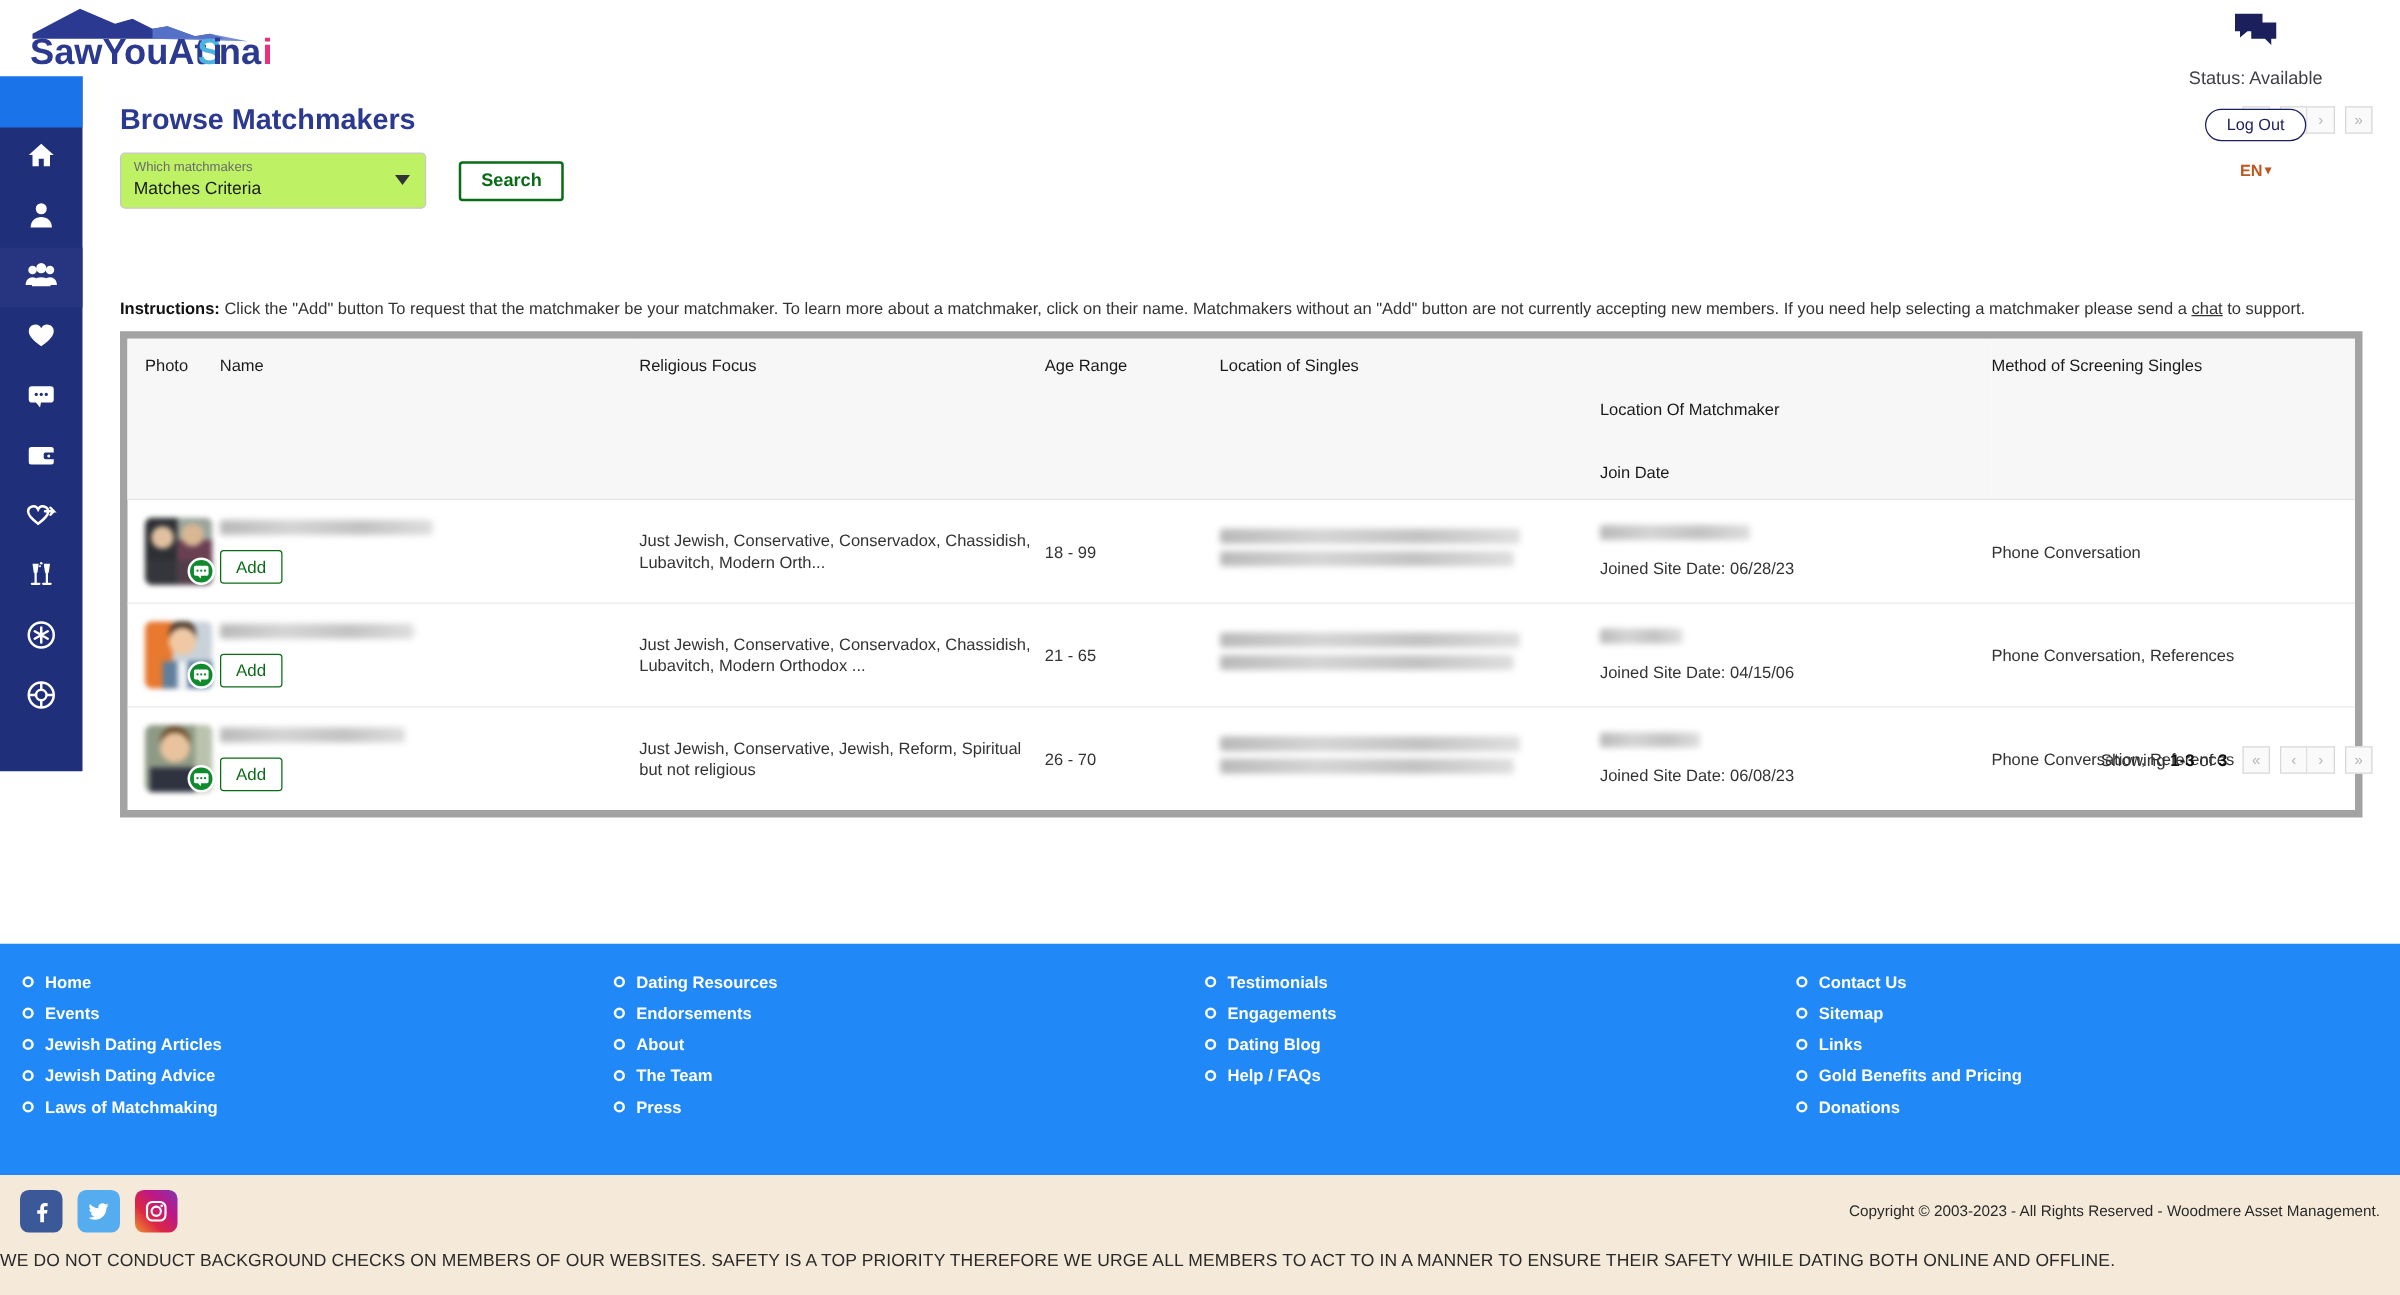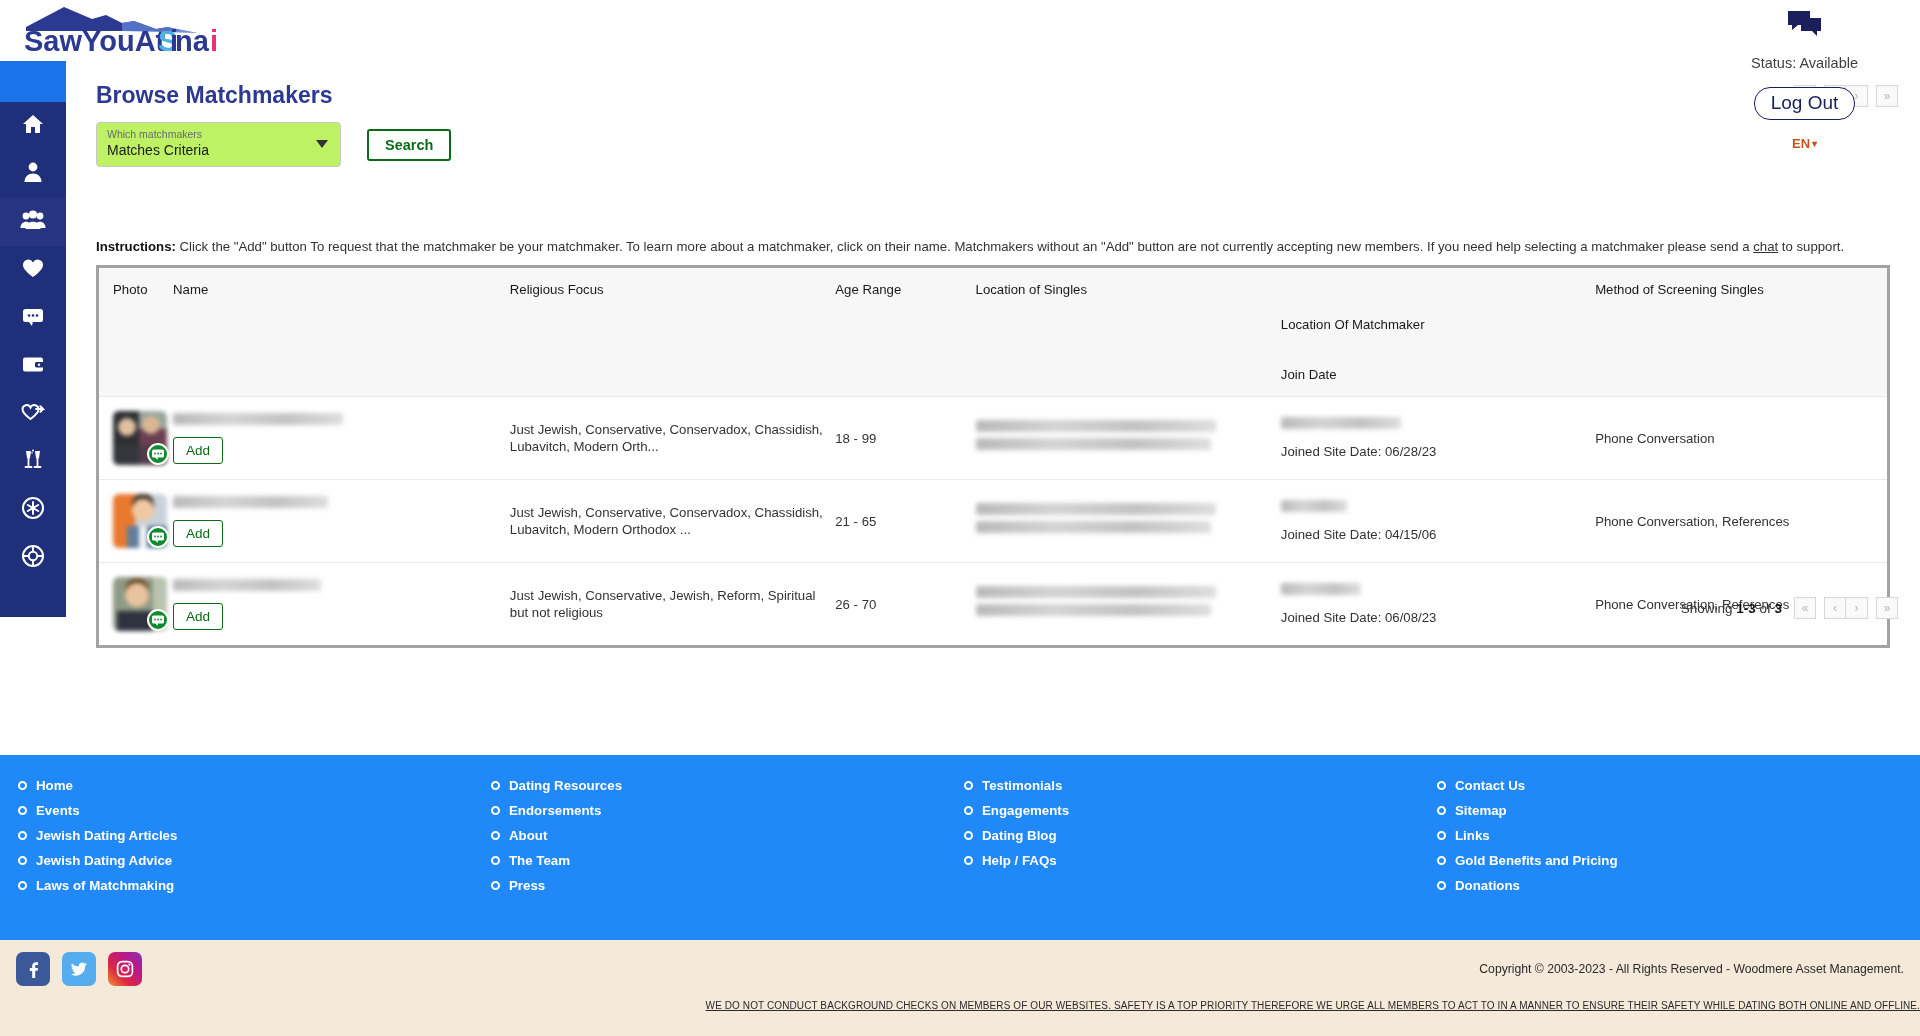--- a/index.html
+++ b/index.html
@@ -24,21 +24,21 @@
 
   .header-right {
     position:absolute; right:14px; top:8px;
     display:flex; align-items:center; gap:16px; height:36px;flex-direction:column;
   }
   .chat-icon { width:36px; height:30px; position:relative; cursor:pointer; }
   .status-text { font-size:14.5px; color:#3f3f46; white-space:nowrap; }
   .logout-btn {
     border:1.6px solid #1b1f5c; border-radius:16px;
     background:#fff; color:#1b1f5c;
-    font-size:19px; font-family:"Liberation Sans", sans-serif;
+    font-size:13px; font-family:"Liberation Sans", sans-serif;
     padding:4px 16px; cursor:pointer; line-height:1.2;
   }
   .lang {
     color:#c0561f; font-size:13px; font-weight:bold; cursor:pointer;
     display:flex; align-items:center; gap:2px;
   }
   .lang .chev { font-size:10px; }
 
   
   .sidebar {
@@ -100,21 +100,21 @@
   .instructions {
     position:absolute; left:30px; top:178px; right:20px;
     font-size:13.2px; color:#333; line-height:17px;
   }
   .instructions b { color:#111; }
   .instructions a { color:#333; text-decoration:underline; }
 
   
   .table-wrap {
     position:absolute; left:30px; top:205px; width:1794px;
-    border:3px solid #a3a3a3; background:#fff;
+    border:6px solid #a3a3a3; background:#fff;
   }
   table.mm { width:100%; border-collapse:collapse; table-layout:fixed; }
   table.mm thead th {
     background:#f7f7f7; text-align:left; font-size:13.2px; font-weight:normal;
     color:#1a1a1a; padding:14px 10px 14px 0; vertical-align:top;
     border-bottom:1px solid #e8e8e8;
   }
   table.mm thead th .hdr2 { display:block;margin-top:35px; }
   table.mm tbody td {
     padding:14px 10px 14px 0; font-size:13.2px; color:#333;
@@ -189,22 +189,22 @@
   .soc { width:34px; height:34px; border-radius:7px; display:flex; align-items:center; justify-content:center; cursor:pointer; }
   .soc.fb { background:#3b5998; }
   .soc.tw { background:#55acee; }
   .soc.ig { background:linear-gradient(45deg,#f09433,#dc2743,#bc1888,#8134af); }
   .soc svg { fill:#fff; }
   .copyright {
     position:absolute; right:16px; top:22px;
     font-size:12.2px; color:#2a2a2a;
   }
   .disclaimer {
-    position:absolute; left:0; top:60px; width:1920px; text-align:right;
-    font-size:10px; color:#2a2a2a; letter-spacing:0.1px;text-decoration:underline;
+    position:absolute; left:0; top:60px; width:1920px; text-align:left;
+    font-size:14px; color:#2a2a2a; letter-spacing:0.1px;
   }
 </style>
 </head>
 <body>
 
 <div class="header">
   <div class="logo">
     <svg width="200" height="56" viewBox="0 0 200 56" xmlns="http://www.w3.org/2000/svg">
       <path d="M8 26 L46 6 L74 18 L88 14 L104 22 L116 20 L138 28 L150 26 L162 30 L8 30 Z" fill="#2b3990"></path>
       <path d="M104 22 L116 20 L138 28 L150 26 L180 32 L104 30 Z" fill="#5c7bd1" opacity="0.85"></path>

